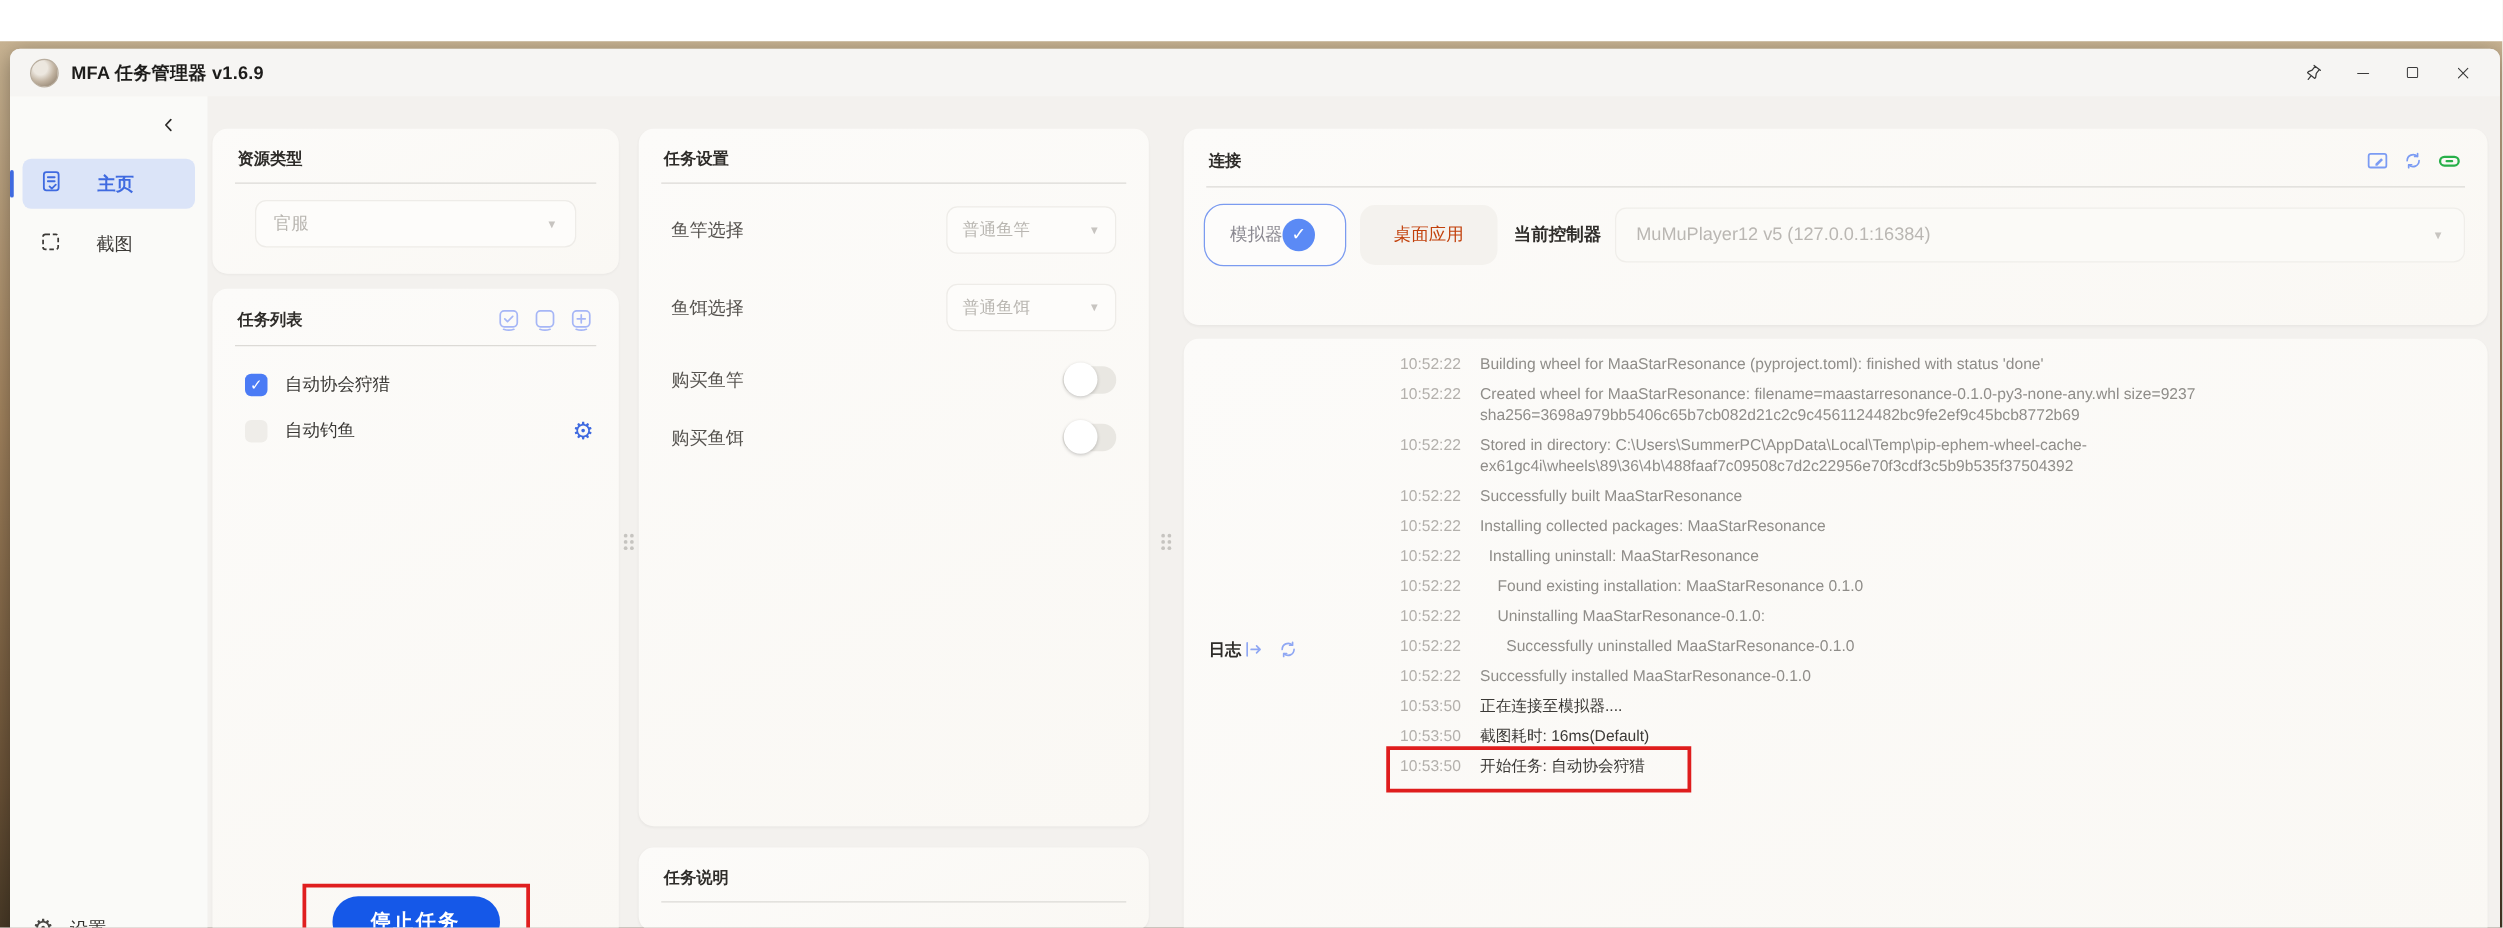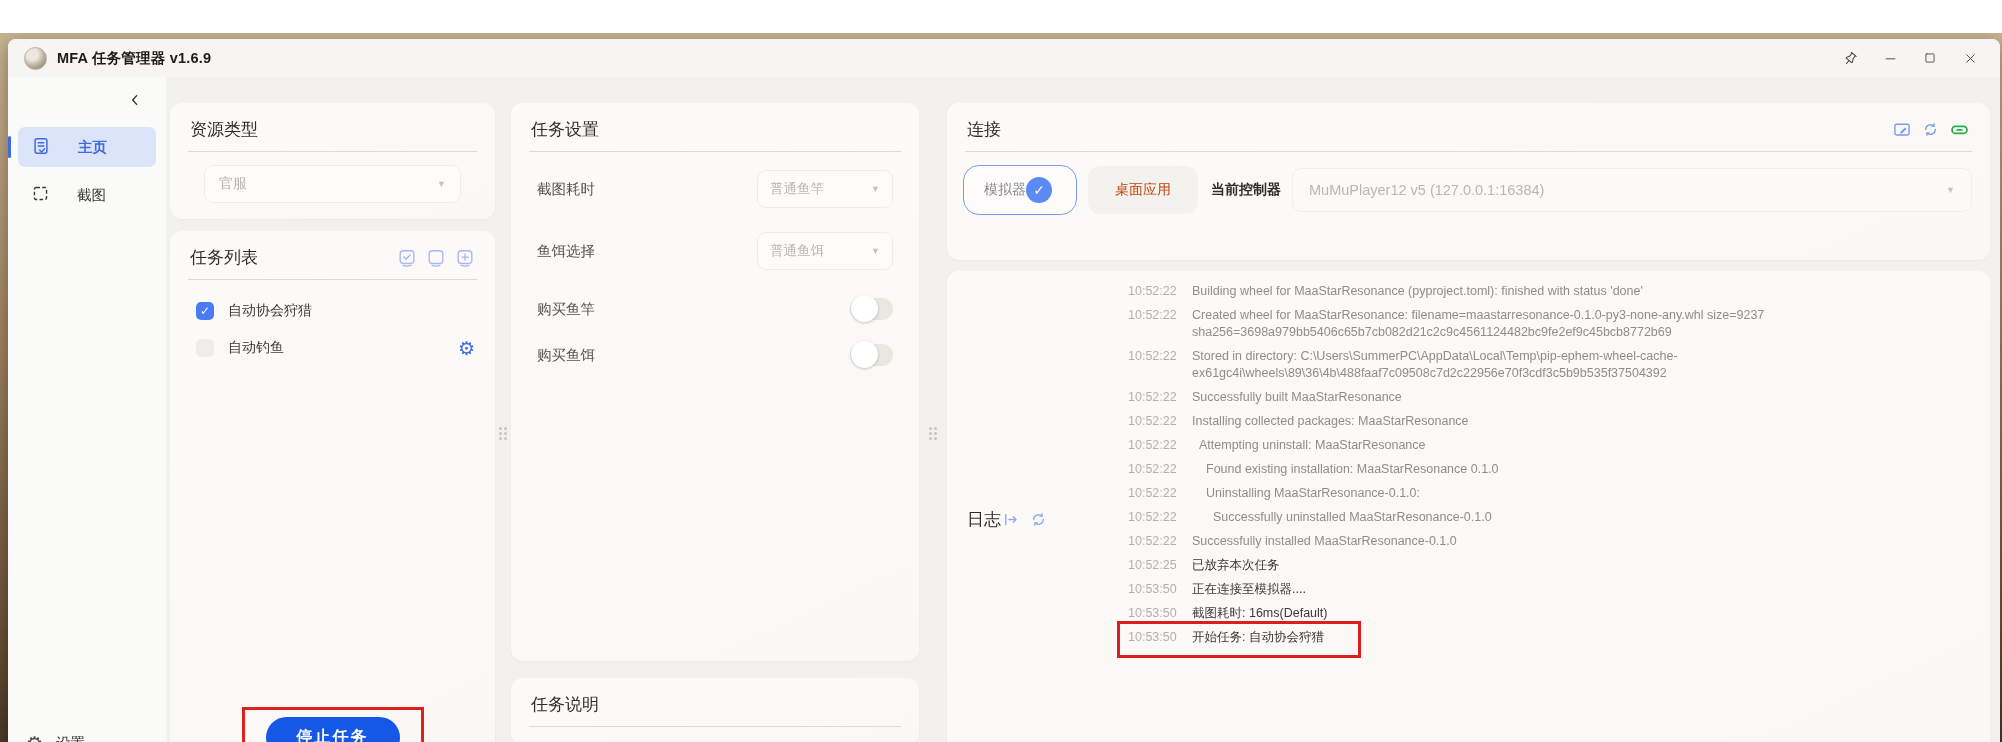--- a/index.html
+++ b/index.html
@@ -40,21 +40,21 @@
   .col { display:flex; flex-direction:column; min-height:0; }
   .col1 { flex:none; width:325px; }
   .col2 { flex:none; width:408px; }
   .col3 { flex:1; min-width:0; }
   .splitter { flex:none; display:flex; align-items:center; justify-content:center; }
   .splitter.s1 { width:16px; } .splitter.s2 { width:28px; }
   .dots { display:grid; grid-template-columns:repeat(2,3px); grid-auto-rows:3px; gap:2px 2px; }
   .dots i { width:3px; height:3px; border-radius:50%; background:#c6c4c0; }
 
   .card { background:linear-gradient(155deg,#fcfbf9,#faf8f4); border-radius:12px; box-shadow:0 1px 2px rgba(0,0,0,.04); }
-  .card-header { display:flex; align-items:center; padding:15px 20px 10px; font-size:17px; font-weight:400; color:#2e2c29; }
+  .card-header { display:flex; align-items:center; padding:15px 20px 10px; font-size:13px; font-weight:700; color:#2e2c29; }
   .divider { height:1px; background:#dcdad6; margin:0 18px; }
   .hdr-icons { margin-left:auto; display:flex; align-items:center; gap:9px; }
   .hdr-icons svg { display:block; }
 
   
   .chev { font-size:9px; color:#c7c4c0; line-height:1; }
 
   
   .resource-card { flex:none; height:116px; margin-bottom:12px; }
   .resource-body { padding:13px 34px 0; }
@@ -250,21 +250,21 @@
               <i></i>
             </span>
         </div>
 
         <section class="col col2">
           <div class="card settings-card">
             <div class="card-header">任务设置</div>
             <div class="divider"></div>
             <div class="settings-body">
               <div class="form-row dd">
-                <span class="form-label">截图耗时</span>
+                <span class="form-label">鱼竿选择</span>
                 <div class="mini-select">
                   <span>普通鱼竿</span>
                   <span class="chev">▼</span>
                 </div>
               </div>
               <div class="form-row dd">
                 <span class="form-label">鱼饵选择</span>
                 <div class="mini-select">
                   <span>普通鱼饵</span>
                   <span class="chev">▼</span>
@@ -380,21 +380,21 @@
     <span class="log-msg">Successfully built MaaStarResonance</span>
   </div>
 
   <div class="log-row">
     <span class="log-time">10:52:22</span>
     <span class="log-msg">Installing collected packages: MaaStarResonance</span>
   </div>
 
   <div class="log-row">
     <span class="log-time">10:52:22</span>
-    <span class="log-msg" style="padding-left: 7px;">Attempting uninstall: MaaStarResonance</span>
+    <span class="log-msg" style="padding-left: 7px;">Installing uninstall: MaaStarResonance</span>
   </div>
 
   <div class="log-row">
     <span class="log-time">10:52:22</span>
     <span class="log-msg" style="padding-left: 14px;">Found existing installation: MaaStarResonance 0.1.0</span>
   </div>
 
   <div class="log-row">
     <span class="log-time">10:52:22</span>
     <span class="log-msg" style="padding-left: 14px;">Uninstalling MaaStarResonance-0.1.0:</span>
@@ -404,24 +404,20 @@
     <span class="log-time">10:52:22</span>
     <span class="log-msg" style="padding-left: 21px;">Successfully uninstalled MaaStarResonance-0.1.0</span>
   </div>
 
   <div class="log-row">
     <span class="log-time">10:52:22</span>
     <span class="log-msg">Successfully installed MaaStarResonance-0.1.0</span>
   </div>
 
 
-  <div class="log-row dark">
-    <span class="log-time">10:52:25</span>
-    <span class="log-msg">已放弃本次任务</span>
-  </div>
 
   <div class="log-row dark">
     <span class="log-time">10:53:50</span>
     <span class="log-msg">正在连接至模拟器....</span>
   </div>
 
   <div class="log-row dark">
     <span class="log-time">10:53:50</span>
     <span class="log-msg">截图耗时: 16ms(Default)</span>
   </div>

